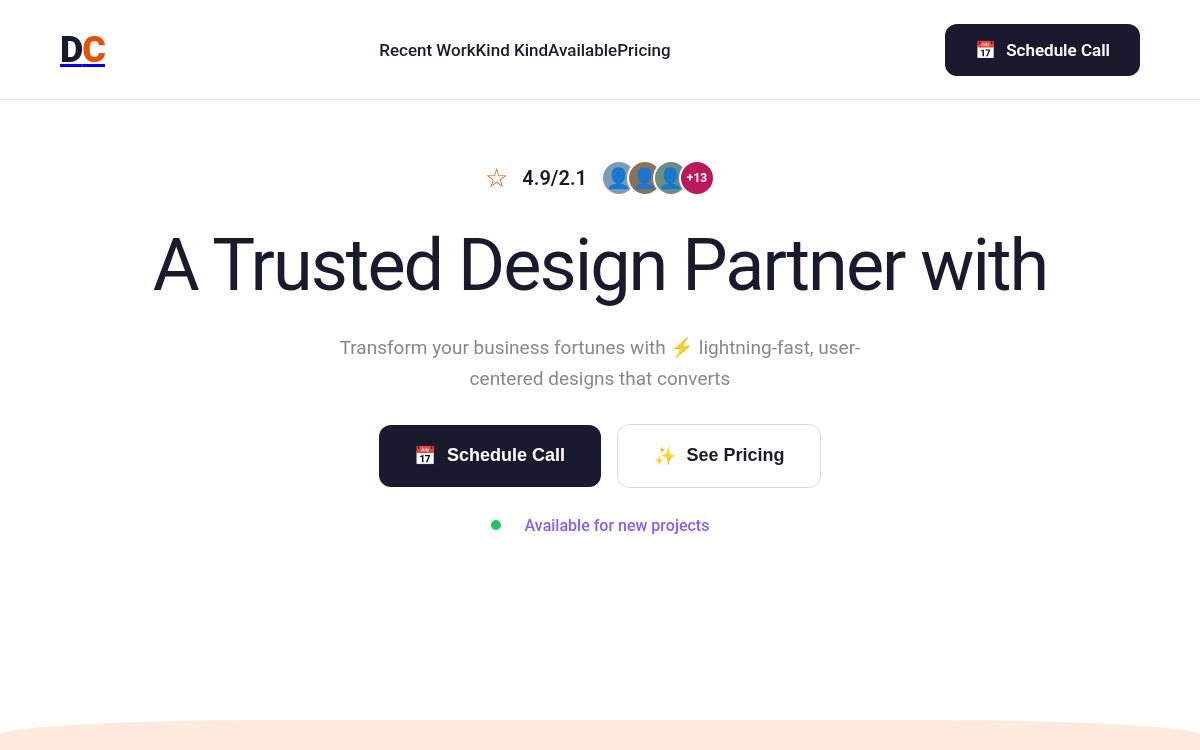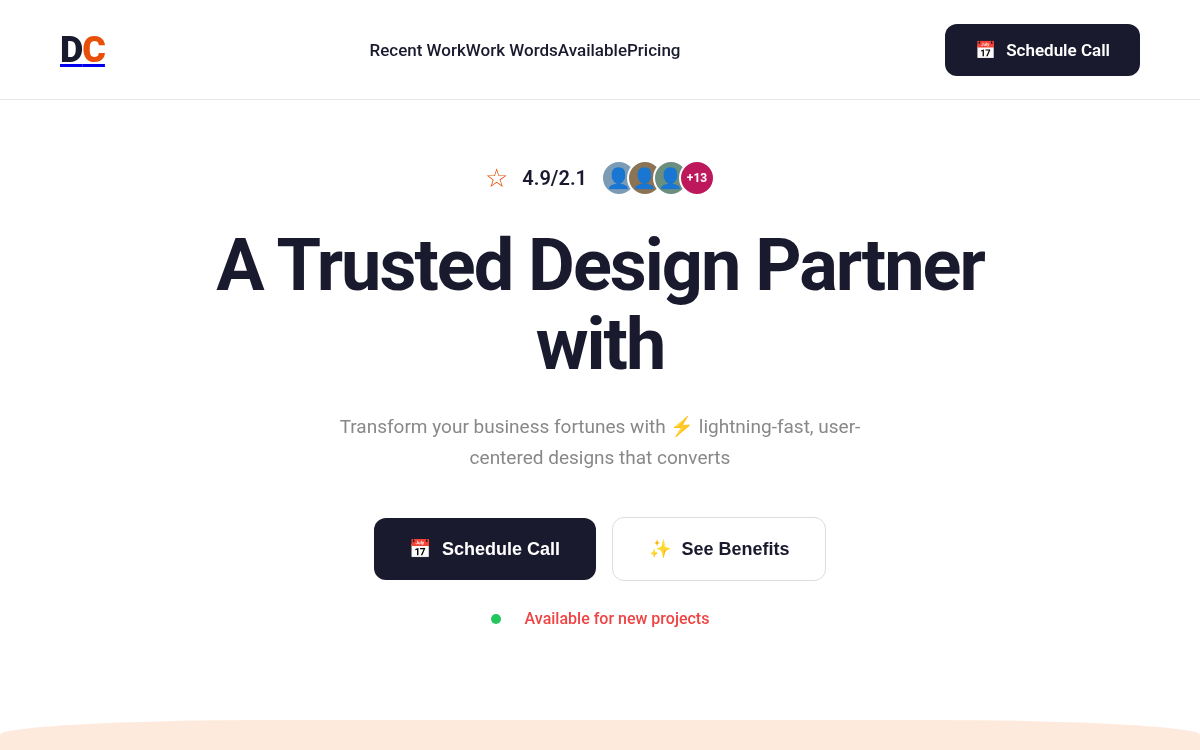--- a/index.html
+++ b/index.html
@@ -137,35 +137,35 @@
       display: flex;
       align-items: center;
       justify-content: center;
       font-size: 12px;
       font-weight: 700;
       color: #fff;
     }
 
     .hero-title {
       font-size: 72px;
-      font-weight: 700;
+      font-weight: 400;
       color: #1a1a2e;
       line-height: 1.1;
       max-width: 900px;
       margin-bottom: 28px;
       letter-spacing: -2px;
     }
 
     .hero-subtitle {
       font-size: 19px;
       color: #888;
       font-weight: 400;
       line-height: 1.6;
       max-width: 580px;
-      margin-bottom: 44px;
+      margin-bottom: 30px;
     }
 
     .cta-row {
       display: flex;
       align-items: center;
       gap: 16px;
       margin-bottom: 28px;
     }
 
     .btn-primary {
@@ -194,21 +194,21 @@
       display: flex;
       align-items: center;
       gap: 10px;
     }
 
     .available-row {
       display: flex;
       align-items: center;
       gap: 24px;
       font-size: 16px;
-      color: #ef4444;
+      color: #8b5cf6;
       font-weight: 500;
     }
 
     .green-dot {
       width: 10px;
       height: 10px;
       background: #22c55e;
       border-radius: 50%;
     }
 
@@ -235,21 +235,21 @@
 <nav>
   <a href="#">
     <span class="logo">
       <span class="logo-d">D</span>
         <span class="logo-c">C</span>
     </span>
   </a>
 
   <ul class="nav-links">
     <li><a href="#">Recent Work</a></li>
-    <li><a href="#">Work Words</a></li>
+    <li><a href="#">Kind Kind</a></li>
     <li><a href="#">Available</a></li>
     <li><a href="#">Pricing</a></li>
   </ul>
 
   <a href="#" class="nav-cta">
     <span>📅</span>
     <span>Schedule Call</span>
   </a>
 </nav>
 
@@ -278,21 +278,21 @@
 
   <p class="hero-subtitle">Transform your business fortunes with ⚡ lightning-fast, user-centered designs that converts</p>
 
   <div class="cta-row">
     <button class="btn-primary">
       <span>📅</span>
       <span>Schedule Call</span>
     </button>
     <button class="btn-secondary">
       <span>✨</span>
-      <span>See Benefits</span>
+      <span>See Pricing</span>
     </button>
   </div>
 
   <div class="available-row">
     <span class="green-dot"></span>
     <span>Available for new projects</span>
   </div>
 
 </section>
 

